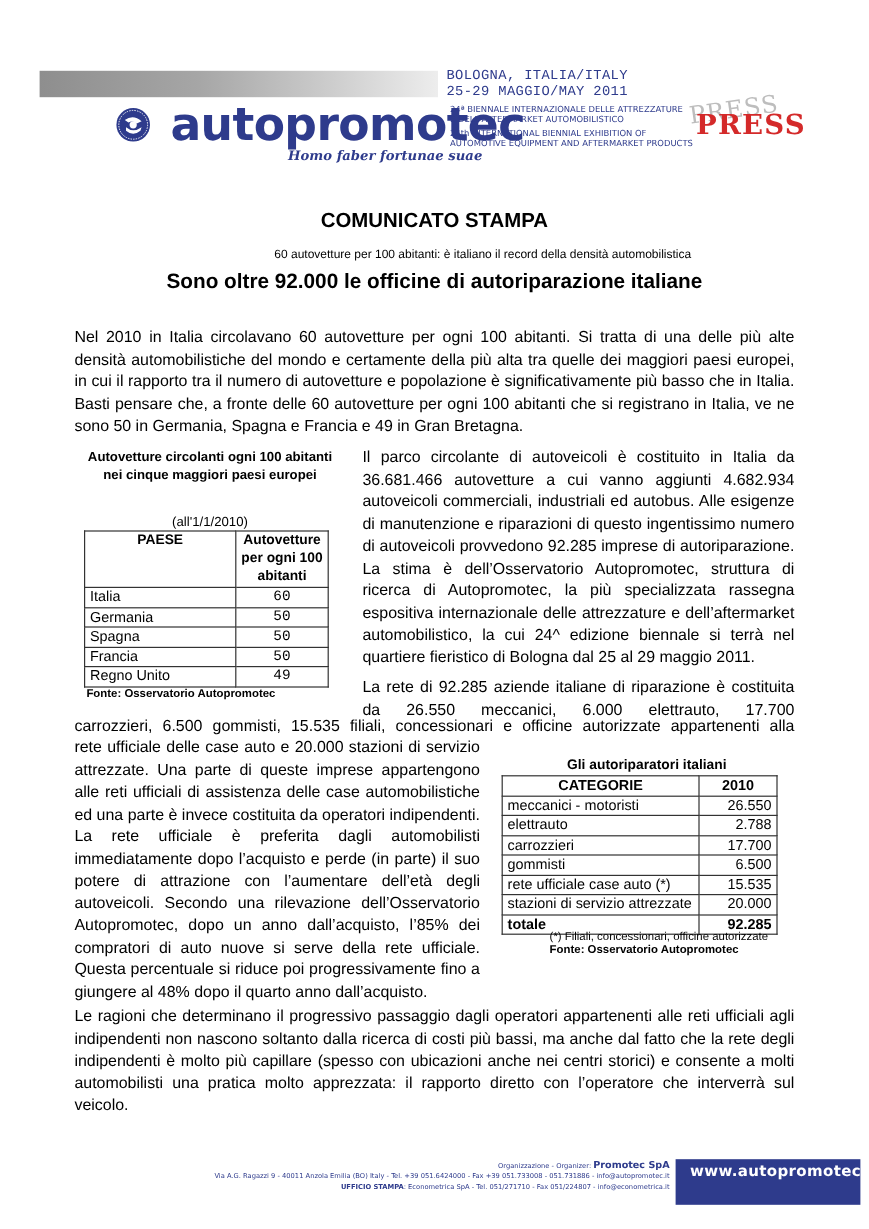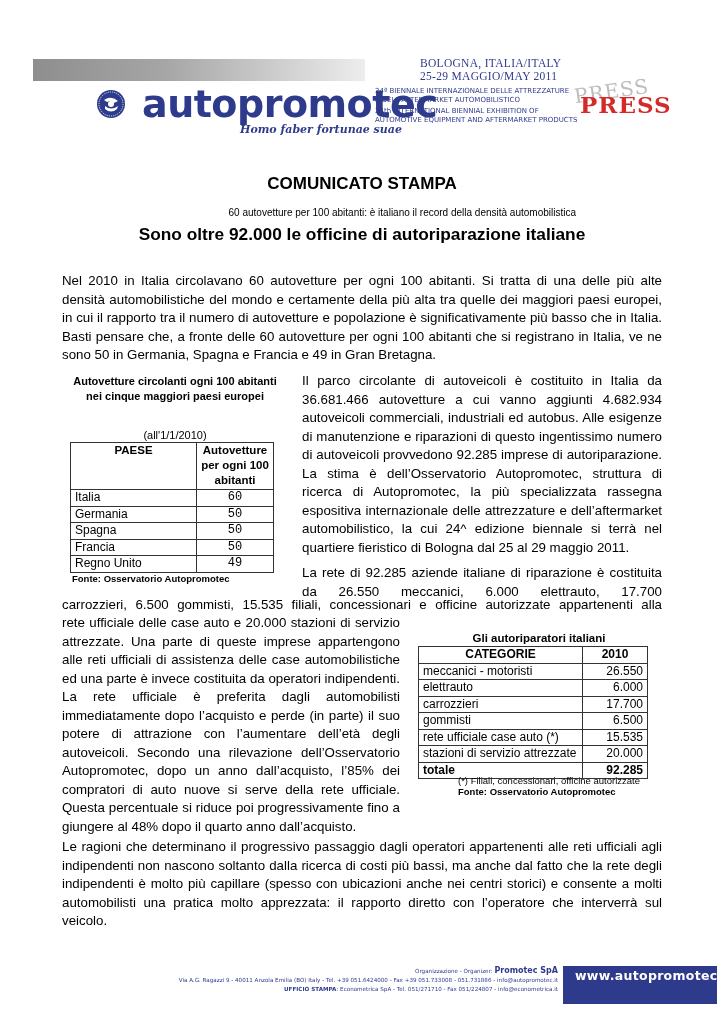--- a/index.html
+++ b/index.html
@@ -3,22 +3,22 @@
 <meta charset="utf-8">
 <style>
   html, body { margin: 0; padding: 0; background: #ffffff; }
   body { width: 724px; height: 1024px; position: relative; overflow: hidden;
          font-family: "Liberation Sans", sans-serif; color: #000; }
   .abs { position: absolute; }
 
   
   .gray-band { left: 33px; top: 59px; width: 332px; height: 22px;
     background: linear-gradient(to right, #8e8e8e 0%, #a6a6a6 40%, #cfcfcf 75%, #ededed 100%); }
-  .event-city { left: 372px; top: 57px; font-family: Liberation Serif, serif; font-size: 11.5px;
-    letter-spacing: 0.3px; color: #2e3b8c; line-height: 13px; margin-left: 48px; }
+  .event-city { left: 372px; top: 57px; font-family: Liberation Mono, monospace; font-size: 11.5px;
+    letter-spacing: 0.3px; color: #2e3b8c; line-height: 13px; }
   .logo-wrap { left: 96px; top: 84px; height: 40px; display: flex; align-items: center; }
   .logo-mark { width: 30px; height: 30px; }
   .logo-text { font-family: "DejaVu Sans", sans-serif; font-size: 38px; font-weight: bold;
     color: #2e3b8c; letter-spacing: -0.5px; margin-left: 16px; line-height: 40px; }
   .tagline { left: 240px; top: 123px; font-family: "DejaVu Serif", serif; font-style: italic;
     font-weight: bold; font-size: 11px; color: #2e3b8c; }
   .exhibit-info { left: 375px; top: 87px; font-family: "DejaVu Sans", sans-serif; font-size: 7px;
     color: #2e3b8c; line-height: 8.6px; }
   .exhibit-info .gap { height: 3px; }
   .press-stamp { left: 570px; top: 85px; width: 100px; height: 36px; }
@@ -157,21 +157,21 @@
     <tr>
       <th>CATEGORIE</th>
       <th class="num" style="text-align:center">2010</th>
     </tr>
     <tr>
       <td>meccanici - motoristi</td>
       <td class="num">26.550</td>
     </tr>
     <tr>
       <td>elettrauto</td>
-      <td class="num">6.000</td>
+      <td class="num">2.788</td>
     </tr>
     <tr>
       <td>carrozzieri</td>
       <td class="num">17.700</td>
     </tr>
     <tr>
       <td>gommisti</td>
       <td class="num">6.500</td>
     </tr>
     <tr>

